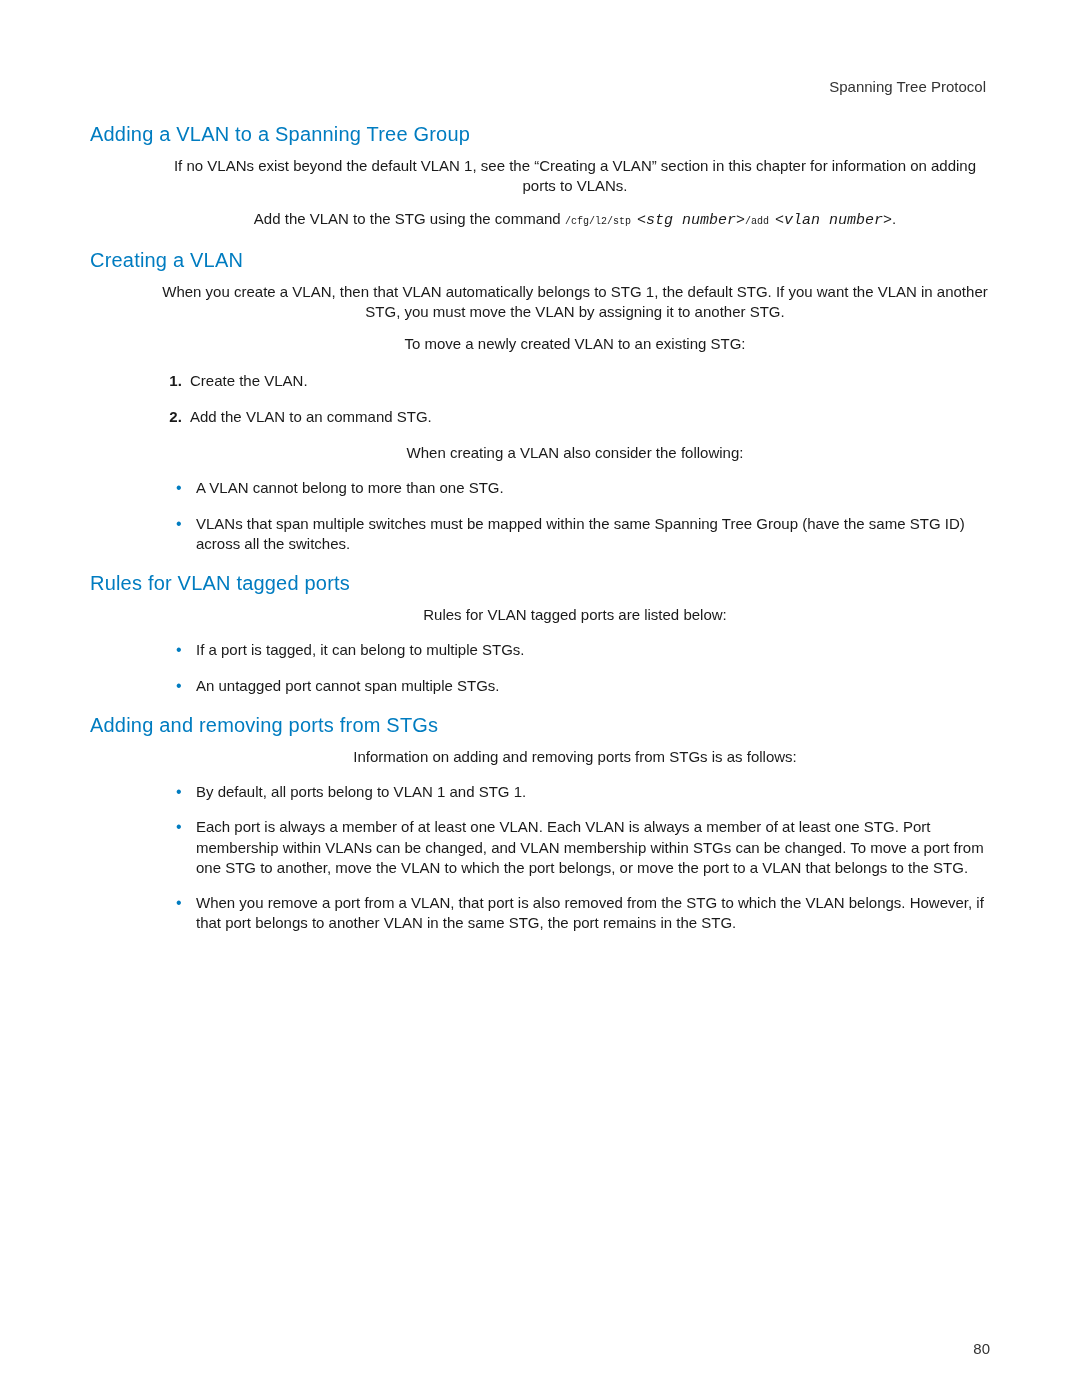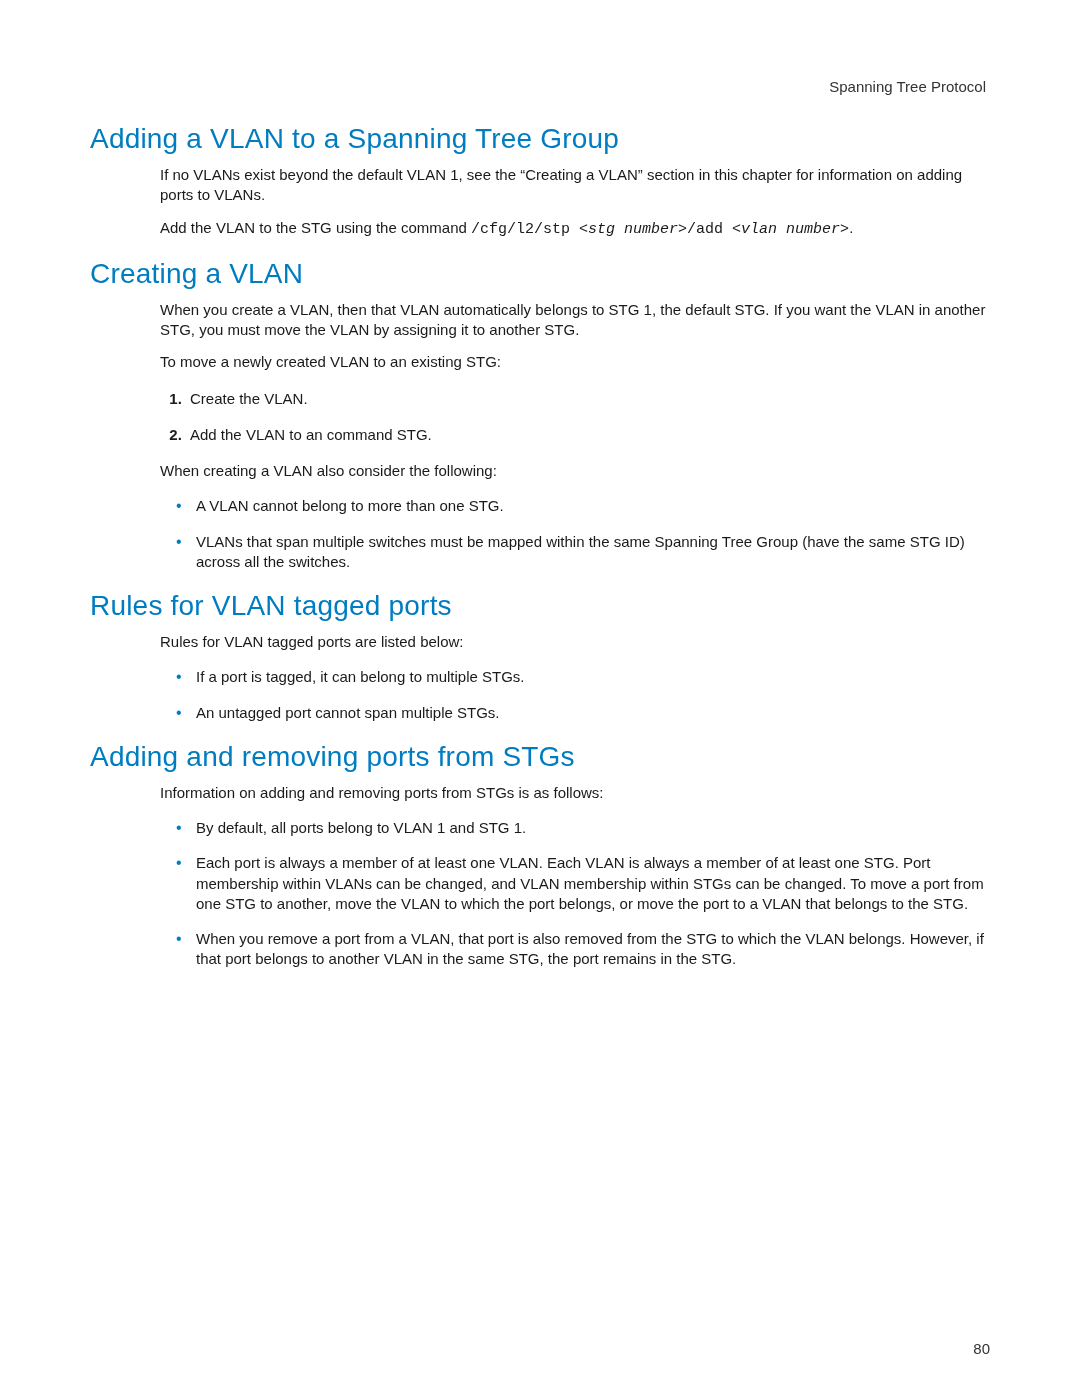--- a/index.html
+++ b/index.html
@@ -19,36 +19,37 @@
   .running-header {
     text-align: right;
     font-size: 15px;
     color: #333;
     margin-bottom: 28px;
     padding-right: 4px;
     margin-top: 30px;
   }
   h2.section {
     color: #007cc0;
-    font-size: 28px;
+    font-size: 20px;
     font-weight: 400;
     margin: 18px 0 10px 0;
     letter-spacing: 0.2px;
   }
   .body-block {
     margin-left: 70px;
     font-size: 15px;
     line-height: 1.35;
   }
   p.para {
     margin: 0 0 12px 0;
+    text-align: center;
   }
   code, .code {
     font-family: "Courier New", Courier, monospace;
-    font-size: 15px;
+    font-size: 10px;
   }
   .code-italic {
     font-family: "Courier New", Courier, monospace;
     font-style: italic;
   }
   ol.steps {
     margin: 4px 0 10px 0;
     padding-left: 26px;
   }
   ol.steps li {

